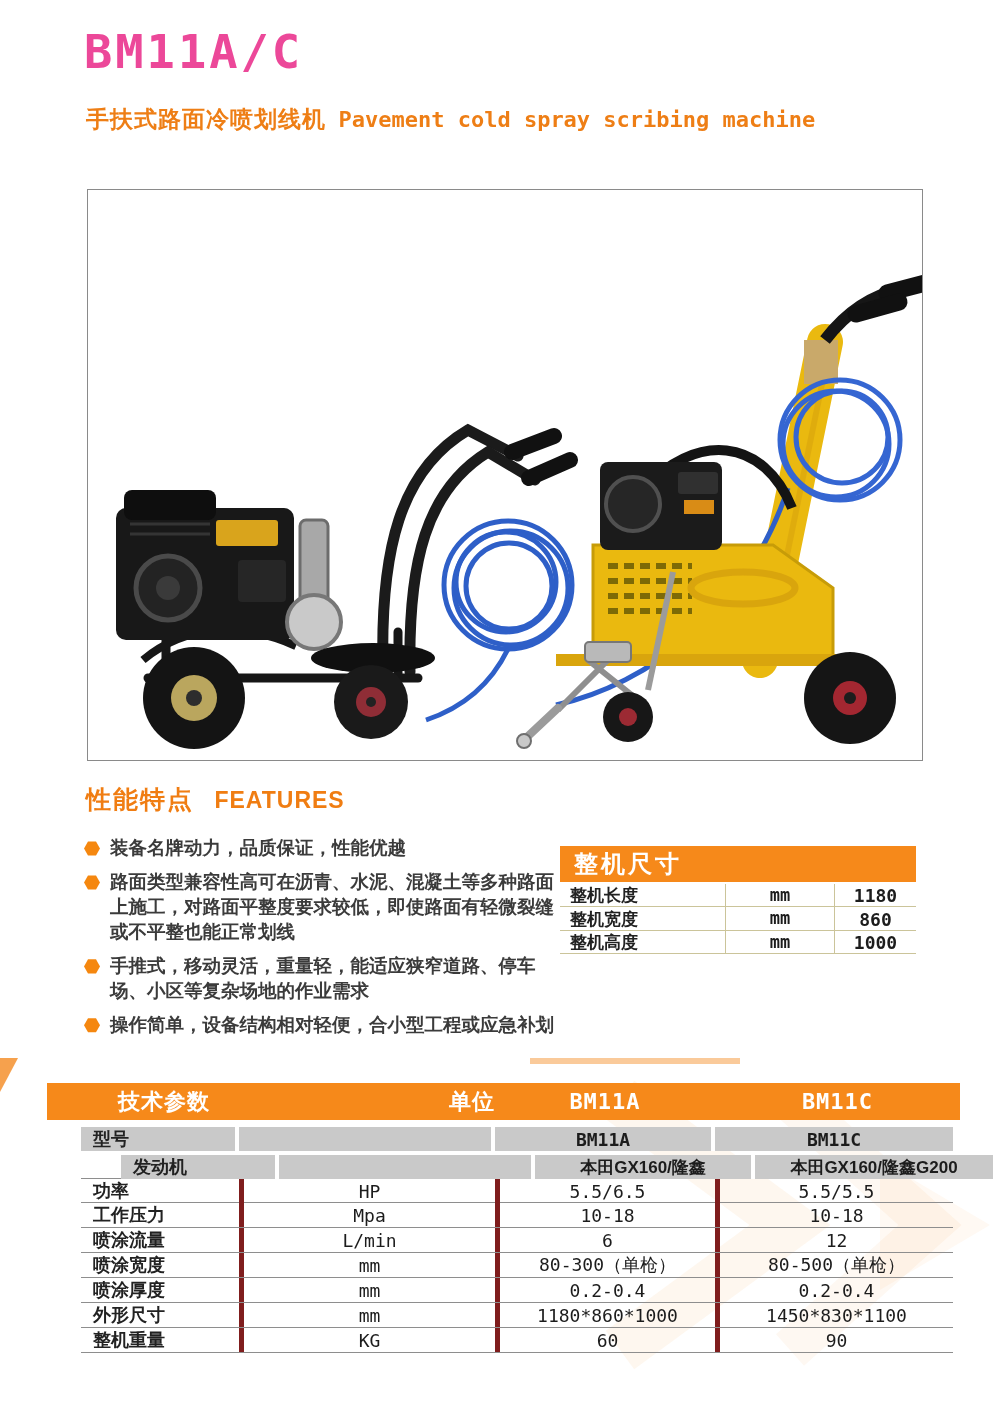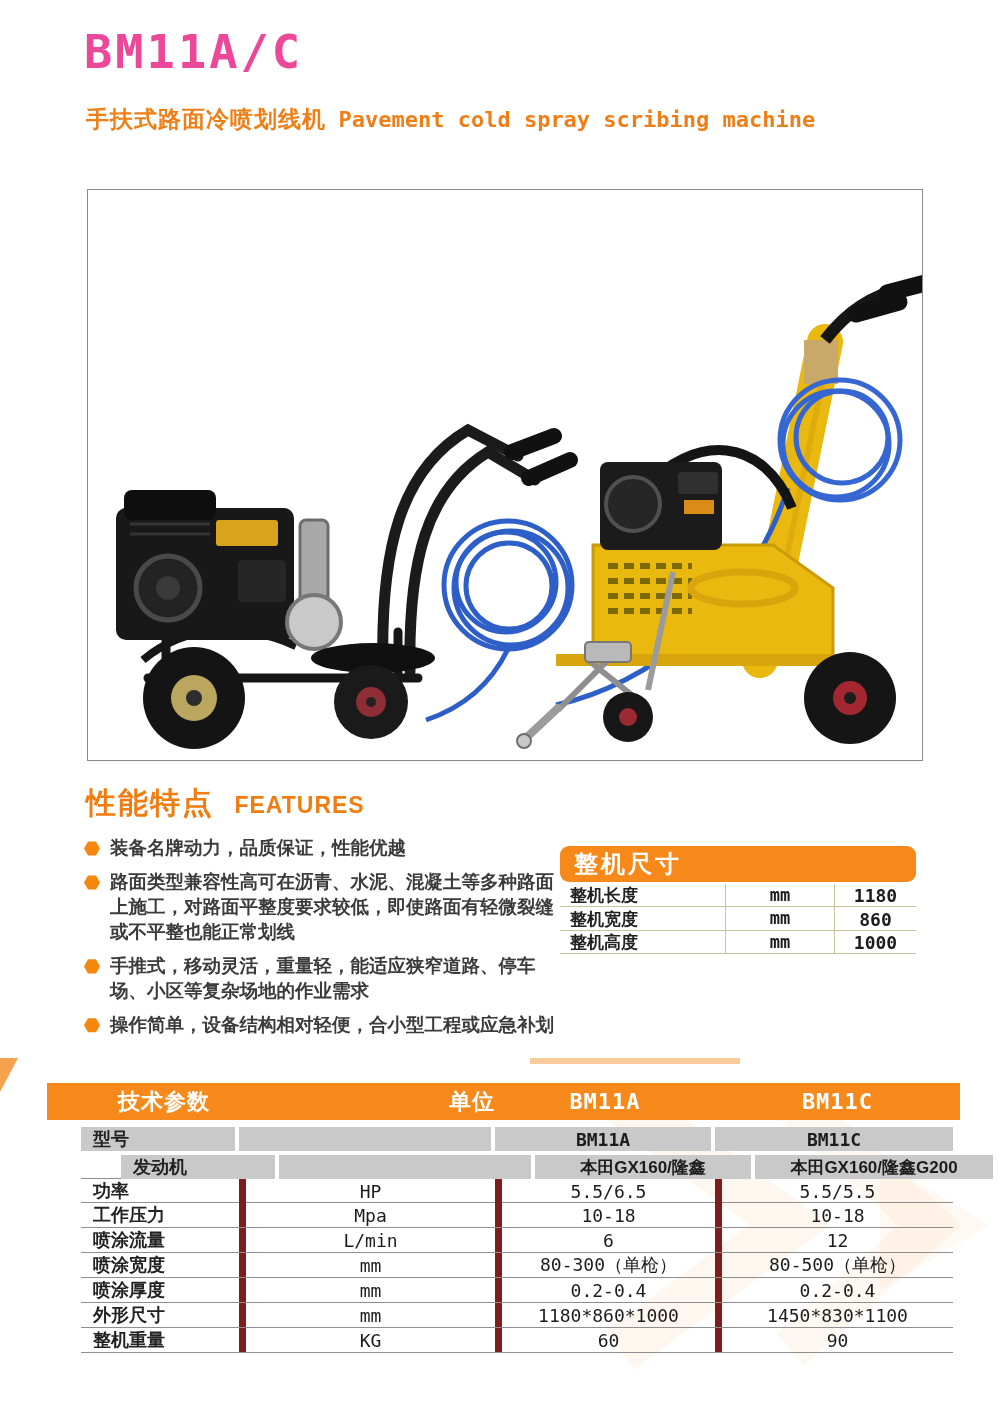--- a/index.html
+++ b/index.html
@@ -18,34 +18,34 @@
   }
   .subtitle .cn{font-size:23px;font-weight:bold;letter-spacing:1px;}
   .subtitle .en{font-family:"DejaVu Sans Mono",monospace;font-size:22px;font-weight:bold;margin-left:8px;}
   
   .photo-box{
     position:absolute;left:87px;top:189px;width:834px;height:570px;
     border:1px solid #8a8a8a;background:#ffffff;box-sizing:content-box;
   }
   
   .features-heading{position:absolute;left:86px;top:783px;white-space:nowrap;color:#F07D12;}
-  .features-heading .cn{font-size:30px;font-weight:bold;letter-spacing:2px;}
+  .features-heading .cn{font-size:25px;font-weight:bold;letter-spacing:2px;}
   .features-heading .en{font-size:23px;font-weight:600;letter-spacing:1px;margin-left:16px;}
   .features{position:absolute;left:84px;top:836px;width:478px;list-style:none;margin:0;padding:0;}
   .features li{display:flex;gap:10px;margin-bottom:9px;}
   .hex-bullet{
     flex:0 0 16px;width:16px;height:15px;margin-top:5px;background:#F5870F;
     clip-path:polygon(25% 3%,75% 3%,100% 50%,75% 97%,25% 97%,0% 50%);
   }
   .features .ftext{font-size:18.5px;line-height:1.35;font-weight:600;color:#3b3b3b;}
   
   .dim-table{position:absolute;left:560px;top:846px;width:356px;z-index:2;}
   .dim-header{
     background:#F6891A;color:#ffffff;height:36px;line-height:36px;
-    font-size:24px;font-weight:bold;letter-spacing:3px;padding-left:14px;box-sizing:border-box;border-radius:9px;
+    font-size:24px;font-weight:bold;letter-spacing:3px;padding-left:14px;box-sizing:border-box;
   }
   .dim-row{
     display:grid;grid-template-columns:165px 110px 81px;height:23.4px;
     border-bottom:1px solid #CBC49A;align-items:center;box-sizing:border-box;margin-top:0;
   }
   .dim-rows{margin-top:2px;}
   .dim-label{font-size:17px;font-weight:bold;color:#222;padding-left:10px;}
   .dim-unit{
     text-align:center;font-family:"DejaVu Sans Mono",monospace;font-size:17px;font-weight:bold;color:#1c1c1c;
     border-left:1px solid #CBC49A;border-right:1px solid #CBC49A;height:100%;line-height:23.4px;box-sizing:border-box;
@@ -65,21 +65,21 @@
   .srow.shaded{height:21px;}
   .srow.shaded2{height:23px;padding-left:40px;}
   .srow.shaded .cell,.srow.shaded2 .cell{
     background:#C9C9C9;height:100%;display:flex;align-items:center;box-sizing:border-box;
   }
   .srow.shaded .cell:not(:last-child),.srow.shaded2 .cell:not(:last-child){border-right:4px solid #ffffff;}
   .srow-spacer{height:7px;}
   .srow.plain{height:25px;border-bottom:1px solid #8E8E8E;}
   .srow.plain.first{border-top:1px solid #8E8E8E;}
   .srow.plain .cell{height:100%;display:flex;align-items:center;box-sizing:border-box;}
-  .srow.plain .cell:not(.c-param){border-left:7px solid #7f1d1d;}
+  .srow.plain .cell:not(.c-param){border-left:5px solid #7f1d1d;}
   .c-param{font-size:18px;font-weight:bold;color:#222;padding-left:12px;}
   .c-center{justify-content:center;}
   .c-mono{font-family:"DejaVu Sans Mono",monospace;font-size:18px;color:#1c1c1c;}
   .c-bold{font-weight:bold;}
   .c-cjk{font-size:17px;font-weight:bold;color:#1c1c1c;}
   
   .watermark{position:absolute;left:0;top:1040px;width:1000px;height:363px;z-index:1;pointer-events:none;}
 </style>
 </head>
 <body>

